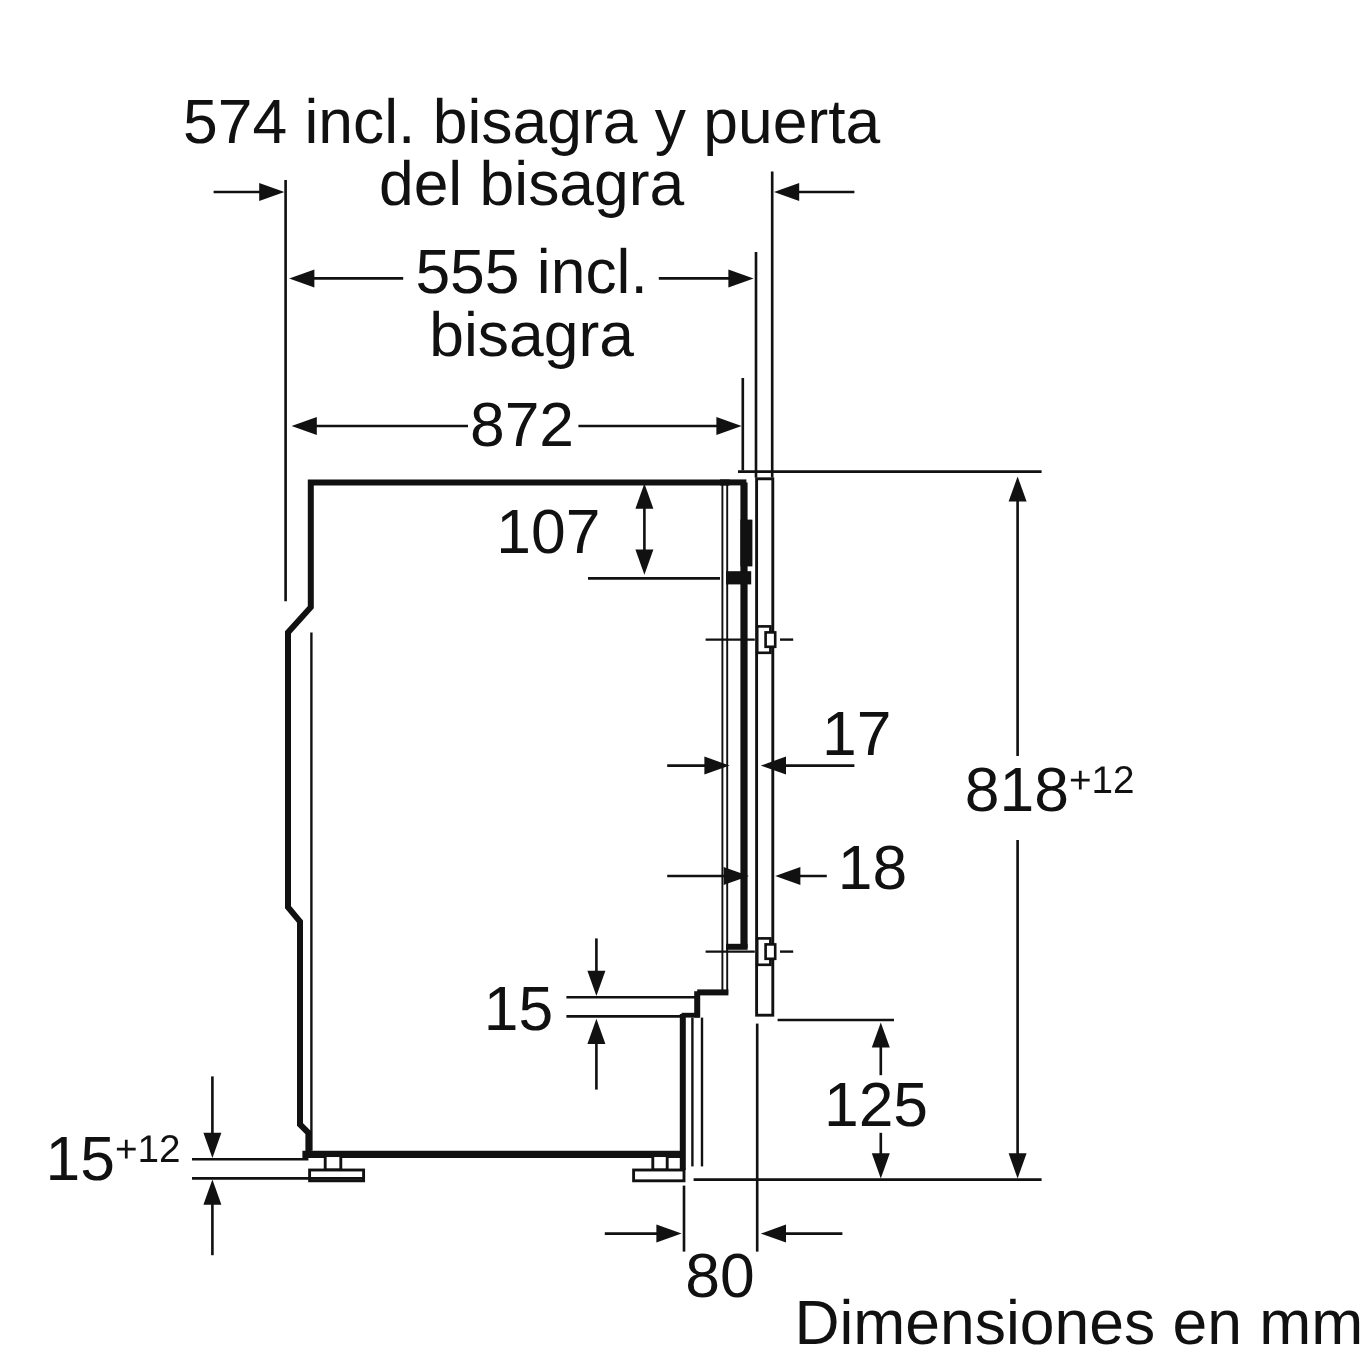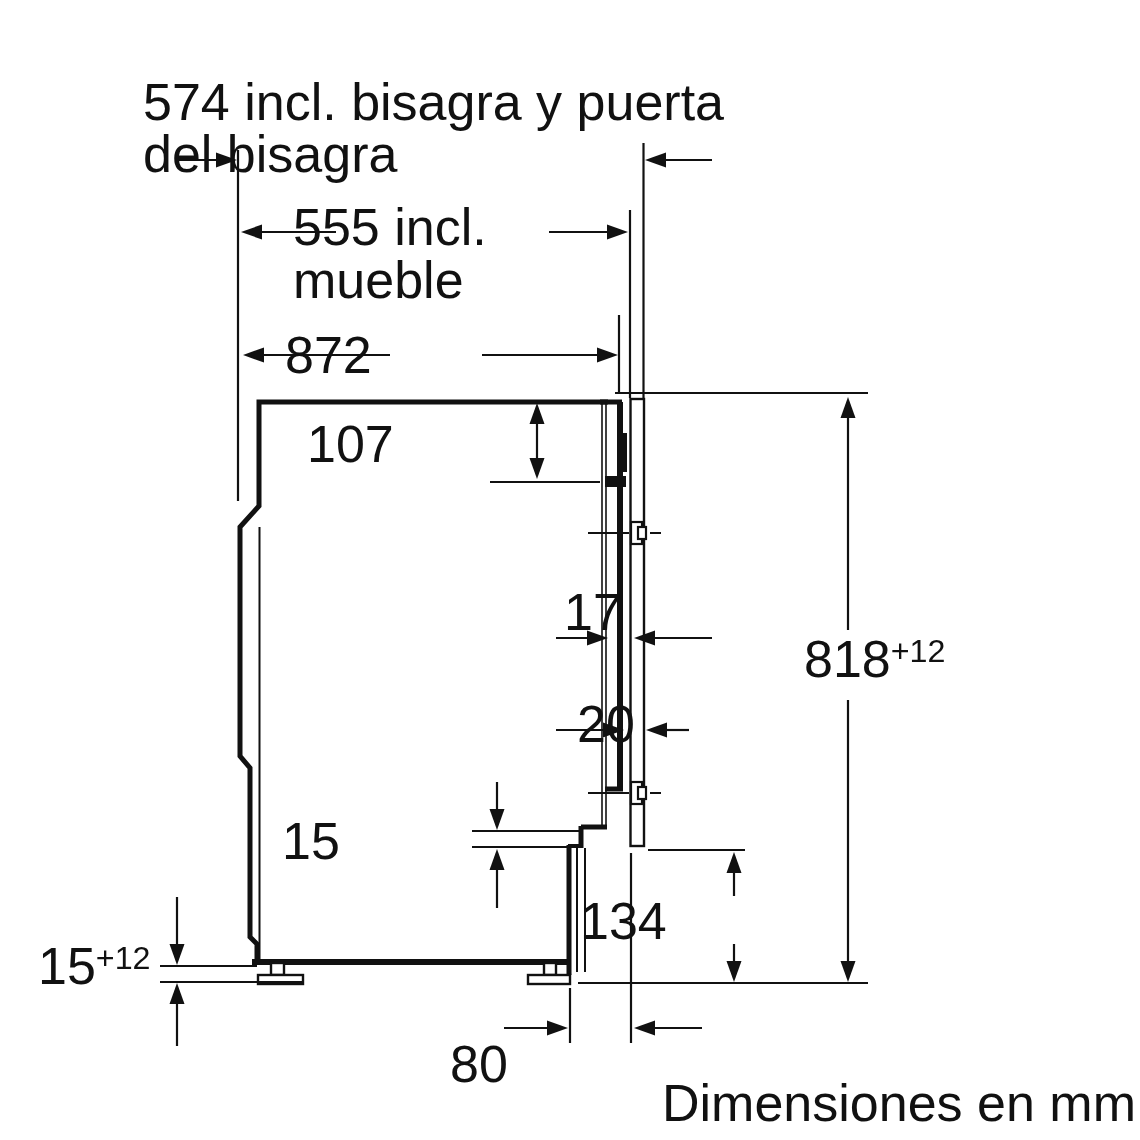--- a/index.html
+++ b/index.html
@@ -3,21 +3,21 @@
 <meta charset="utf-8">
 <style>
   html,body { margin:0; padding:0; background:#ffffff; }
   .stage {
     position:relative; width:1140px; height:1140px; background:#ffffff;
     font-family:"Liberation Sans", sans-serif; color:#111111; overflow:hidden;
   }
   .stage svg { position:absolute; left:0; top:0; }
   .lbl {
     position:absolute; font-size:52px; line-height:1.0;
-    white-space:nowrap; color:#111111;
+    text-align:center; white-space:nowrap; color:#111111;
   }
   .lbl .row { display:block; line-height:52px; }
   .lbl2 .row { line-height:53px; }
   .freeleft { text-align:left; }
   .sup { font-size:0.62em; position:relative; top:-0.48em; }
   .whitebg { background:#ffffff; padding:0 2px; }
 </style>
 </head>
 <body>
 
@@ -138,38 +138,38 @@
     </g>
   </svg>
 
   <div class="lbl" style="left:143px; top:76px; width:600px;">
     <span class="row">574 incl. bisagra y puerta</span>
     <span class="row">del bisagra</span>
   </div>
 
   <div class="lbl lbl2" style="left:293px; top:201px; width:300px;">
     <span class="row">555 incl.</span>
-    <span class="row">mueble</span>
+    <span class="row">bisagra</span>
   </div>
 
   <div class="lbl" style="left:285px; top:329px; width:300px;">872</div>
 
   <div class="lbl" style="left:307px; top:418px; width:300px;">107</div>
 
   <div class="lbl" style="left:564px; top:586px; width:300px;">17</div>
 
-  <div class="lbl" style="left:577px; top:698px; width:300px;">20</div>
+  <div class="lbl" style="left:577px; top:698px; width:300px;">18</div>
 
   <div class="lbl freeleft whitebg" style="left:802px; top:633px;">
     <span>818</span><span class="sup">+12</span>
   </div>
 
   <div class="lbl" style="left:282px; top:815px; width:300px;">15</div>
 
-  <div class="lbl" style="left:580px; top:895px; width:300px;">134</div>
+  <div class="lbl" style="left:580px; top:895px; width:300px;">125</div>
 
   <div class="lbl freeleft" style="left:14px; top:940px;margin-left:24px;">
     <span>15</span><span class="sup">+12</span>
   </div>
 
   <div class="lbl" style="left:450px; top:1038px; width:300px;">80</div>
 
   <div class="lbl freeleft" style="left:662px; top:1077px;">Dimensiones en mm</div>
 
 </div>

